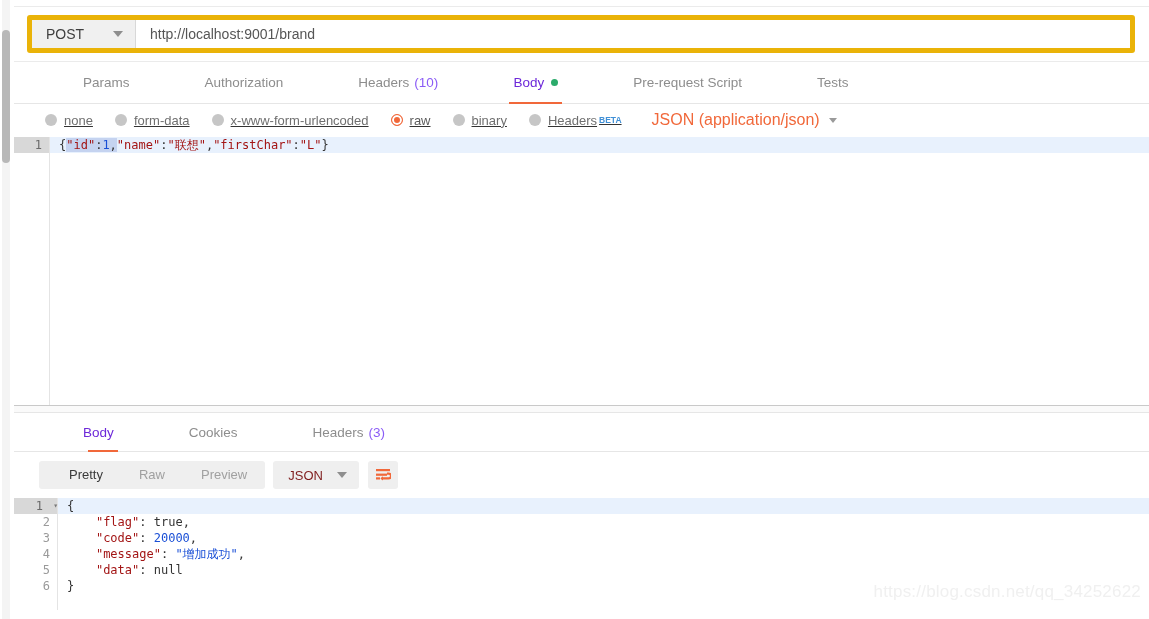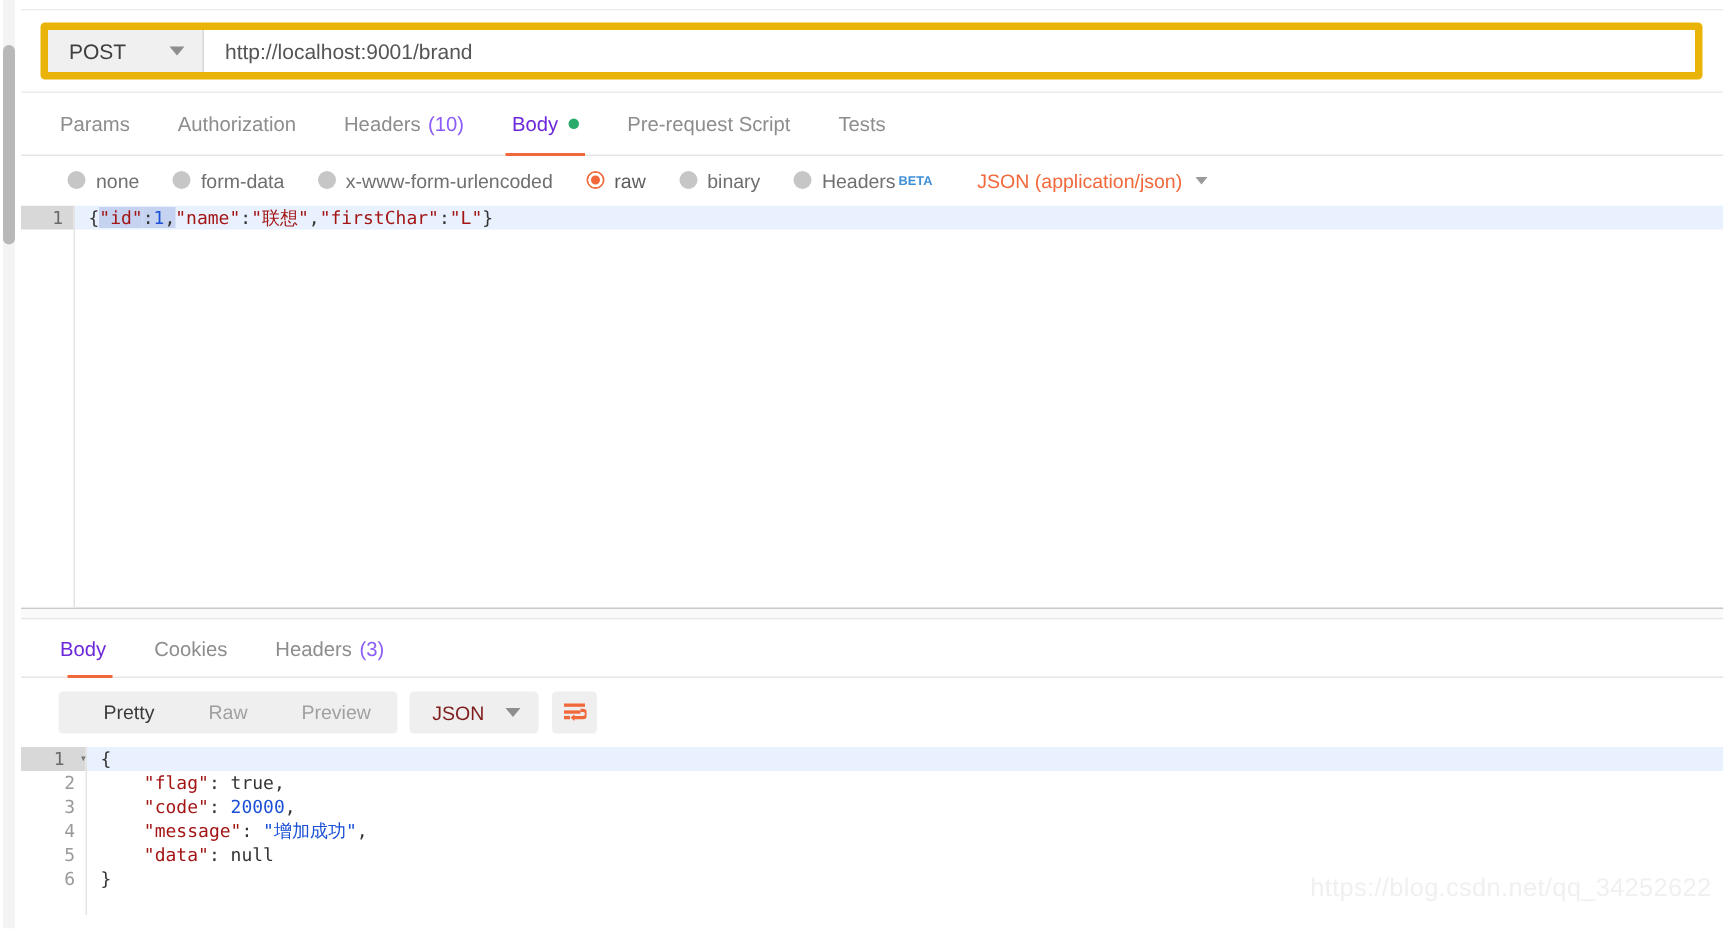--- a/index.html
+++ b/index.html
@@ -113,20 +113,21 @@
   }
   .tab {
     display: flex;
     align-items: center;
     padding: 0 16px;
     color: #8d8d8d;
     font-size: 13.5px;
     cursor: pointer;
     position: relative;
     white-space: nowrap;
+    margin-left: 43px;
   }
   .tab.first { padding-left: 7px; }
   .tab.active { color: #6d28d9; }
   .tab.active::after {
     content: "";
     position: absolute;
     left: 12px; right: 12px; bottom: -1px;
     height: 2px;
     background: #f1683a;
   }
@@ -145,20 +146,21 @@
     align-items: center;
     padding-left: 31px;
     background: #ffffff;
   }
   .radio-opt {
     display: flex;
     align-items: center;
     margin-right: 22px;
     cursor: pointer;
     white-space: nowrap;
+    text-decoration: underline;
   }
   .radio-dot {
     width: 12px; height: 12px;
     border-radius: 50%;
     background: #c6c6c6;
     margin-right: 7px;
     flex: none;
   }
   .radio-opt.sel .radio-dot {
     background: #f1683a;
@@ -174,21 +176,21 @@
     color: #3f8fd6;
     vertical-align: super;
     margin-left: 2px;
   }
   .ctype {
     display: flex;
     align-items: center;
     margin-left: 8px;
     cursor: pointer;
   }
-  .ctype-lbl { color: #f1683a; font-size: 13px; }
+  .ctype-lbl { color: #f1683a; font-size: 16px; }
   .ctype .caret {
     border-top-color: #9a9a9a;
     margin-left: 9px;
     border-left-width: 4px;
     border-right-width: 4px;
     border-top-width: 5px;
   }
 
   
   .editor {

